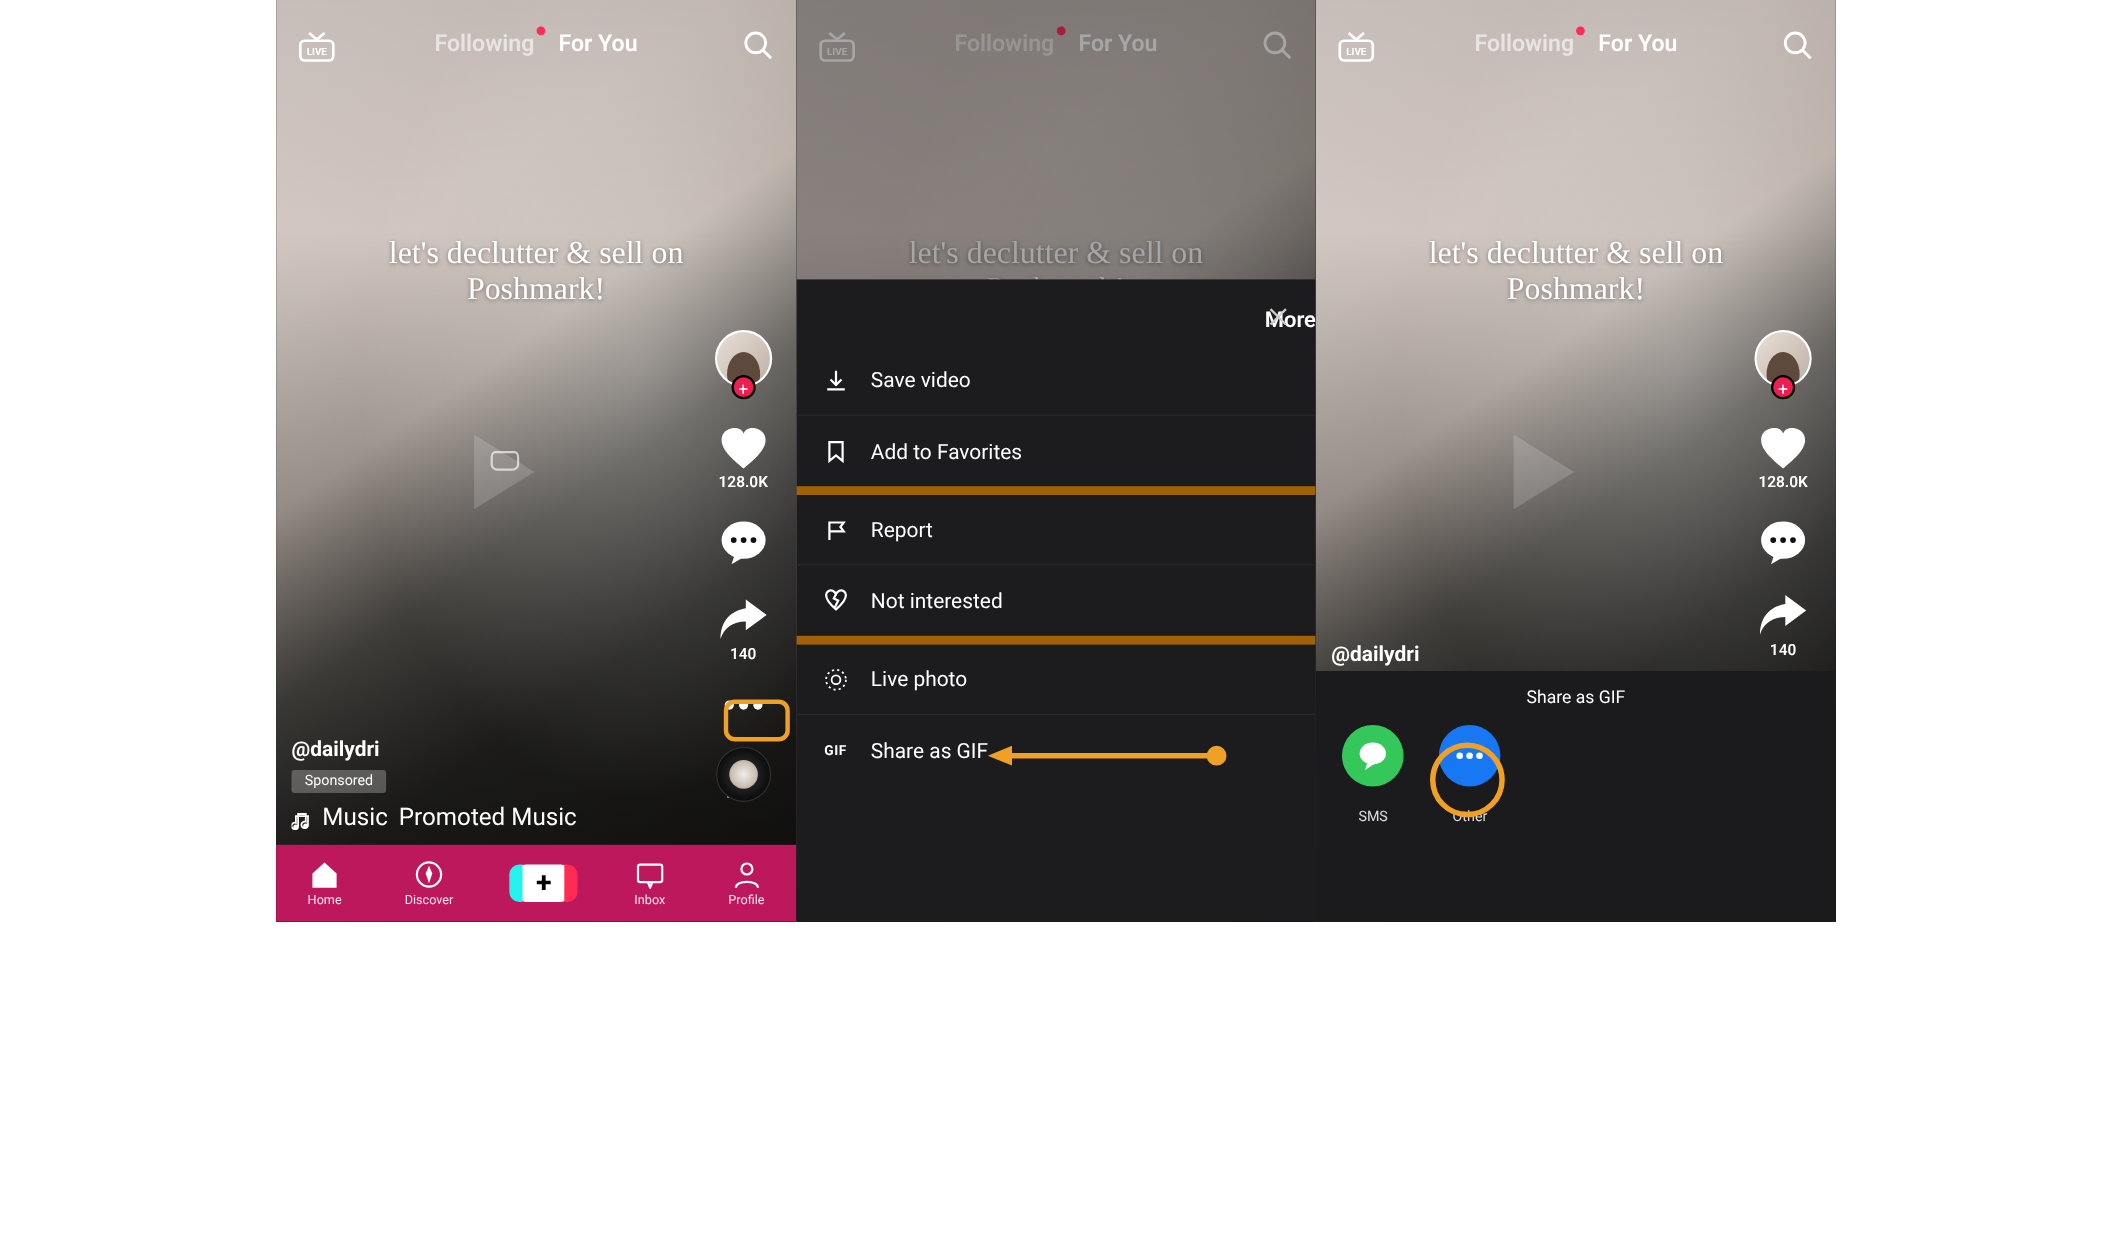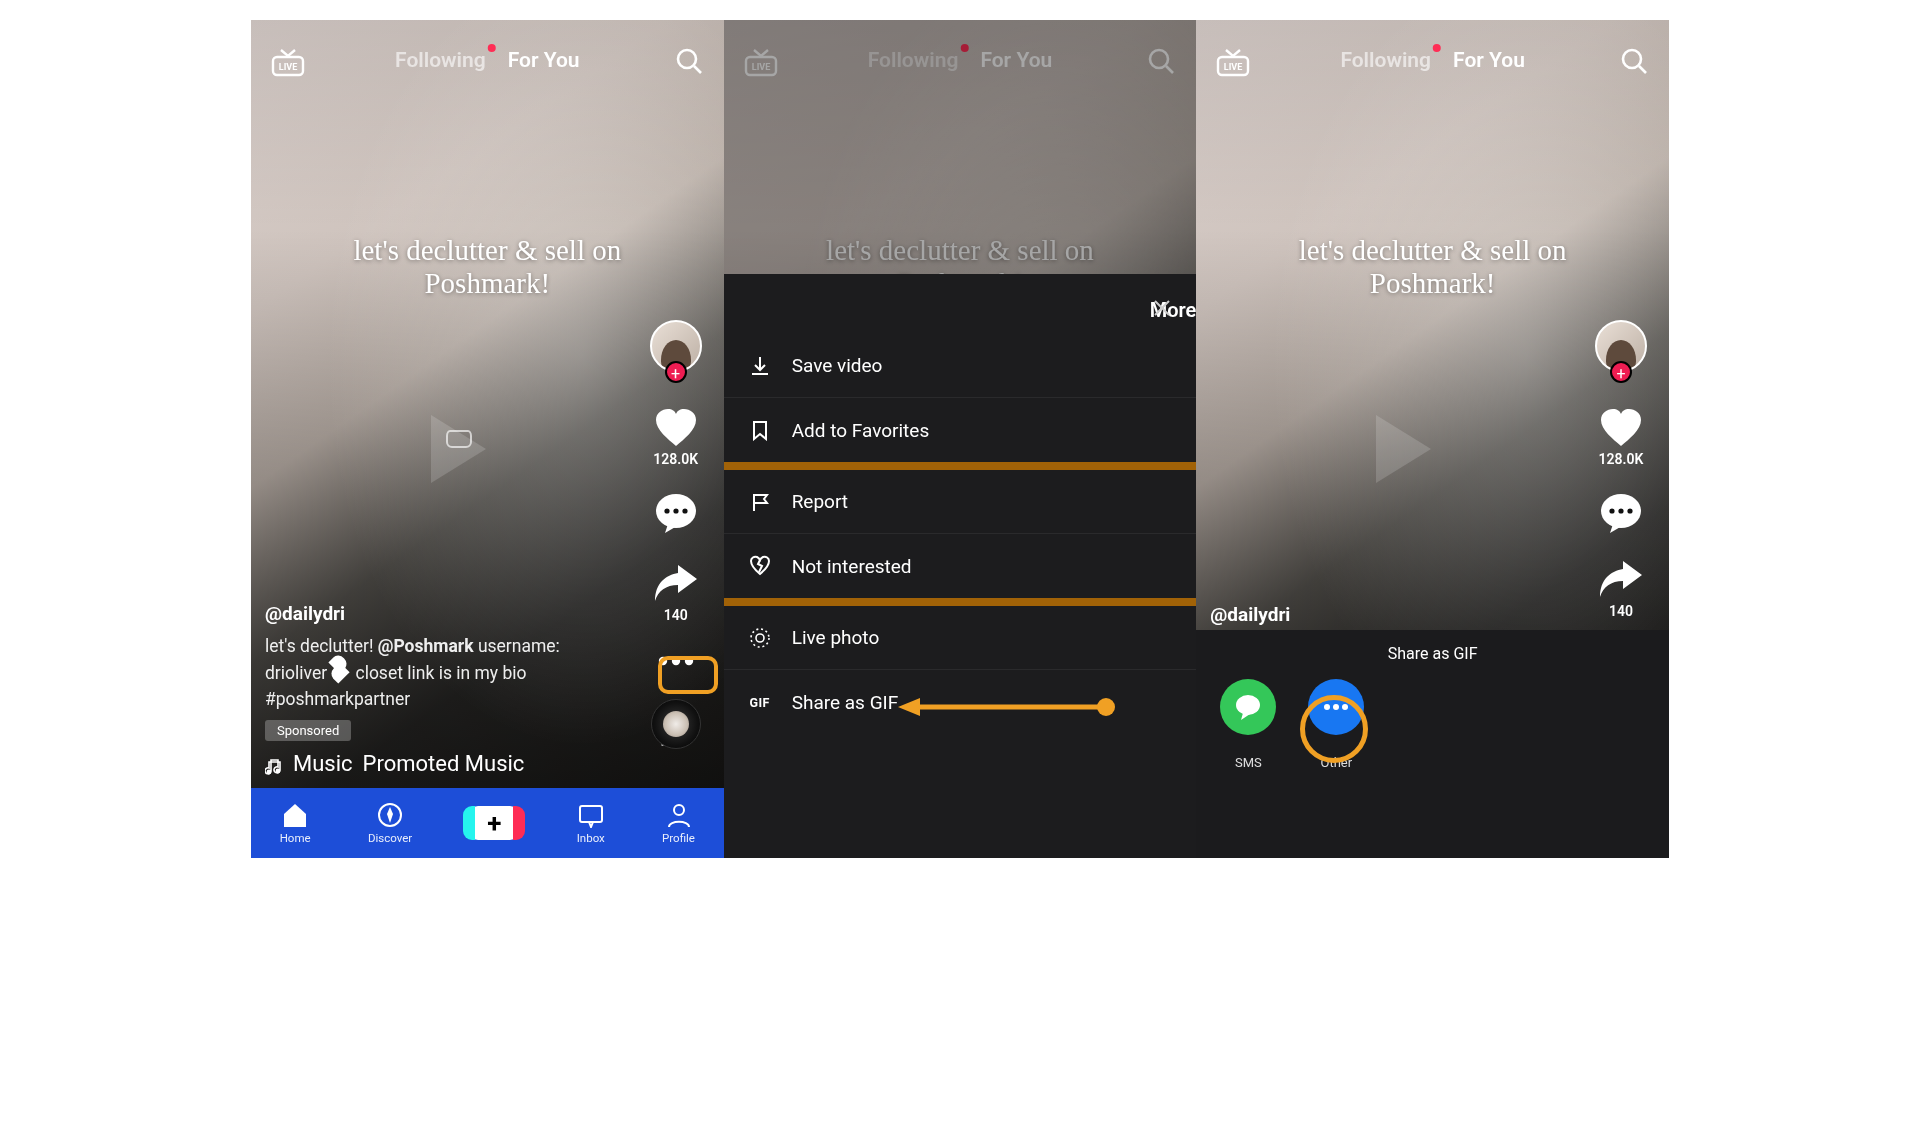--- a/index.html
+++ b/index.html
@@ -1,17 +1,17 @@
 <!DOCTYPE html>
 <html><head>
 <meta charset="utf-8">
 <style>
   *{box-sizing:border-box;margin:0;padding:0;font-family:-apple-system,BlinkMacSystemFont,"Segoe UI",Roboto,Helvetica,Arial,sans-serif;}
   body{background:#fff;display:flex;justify-content:center;}
-  .wrap{display:flex;width:1418px;height:900px;margin-top:20px;}
+  .wrap{display:flex;width:1418px;height:900px;}
   .phone{position:relative;width:472.67px;height:838px;overflow:hidden;background:#000;}
   
   .bg{position:absolute;inset:0;background:
        linear-gradient(145deg,#d8ceca 0%,#cfc4be 25%,#beb3ab 40%,#5d5a55 55%,#2f2e2c 70%,#1c1b19 100%);}
   .vignette{position:absolute;inset:0;background:radial-gradient(ellipse at 70% 40%,rgba(255,255,255,.25),transparent 55%),linear-gradient(180deg,rgba(0,0,0,.08) 0%,rgba(0,0,0,.0) 25%,rgba(0,0,0,.55) 100%);}
   
   .header{position:absolute;top:22px;left:0;right:0;height:50px;z-index:5;color:#fff;}
   .live-icon{position:absolute;left:20px;top:6px;width:34px;}
   .live-icon svg{width:34px;height:30px;}
   .tabs{position:absolute;left:50%;transform:translateX(-50%);top:6px;display:flex;gap:22px;font-size:21px;font-weight:600;}
@@ -42,21 +42,21 @@
   
   .meta{position:absolute;left:14px;bottom:82px;z-index:4;color:#fff;}
   .meta .handle{font-size:19px;font-weight:700;}
   .meta .desc{margin-top:8px;font-size:17.5px;line-height:1.5;max-width:340px;color:rgba(255,255,255,.92);}
   .heart-emoji{display:inline-block;width:16px;height:14px;background:#fff;border-radius:50% 50% 0 0;transform:rotate(-45deg);position:relative;margin:0 4px -1px;}
   .heart-emoji::after{content:"";position:absolute;width:16px;height:14px;background:#fff;border-radius:50% 50% 0 0;transform:rotate(90deg);left:7px;top:-7px;}
   .sponsored{display:inline-block;margin-top:8px;background:rgba(255,255,255,.26);color:#fff;font-size:13px;padding:3px 12px;border-radius:3px;}
   .music-row{margin-top:10px;display:flex;align-items:flex-end;gap:10px;font-size:22px;}
   .music-row svg{width:18px;height:18px;}
   
-  .tabbar{position:absolute;left:0;right:0;bottom:0;height:70px;background:#1d4ed8;display:flex;align-items:center;justify-content:space-around;color:#fff;z-index:6;}
+  .tabbar{position:absolute;left:0;right:0;bottom:0;height:70px;background:#be185d;display:flex;align-items:center;justify-content:space-around;color:#fff;z-index:6;}
   .tbi{display:flex;flex-direction:column;align-items:center;gap:3px;font-size:11.5px;color:rgba(255,255,255,.9);}
   .tbi svg{width:28px;height:26px;}
   .create-btn{width:50px;height:34px;border-radius:9px;background:#fff;position:relative;display:flex;align-items:center;justify-content:center;}
   .create-btn::before{content:"";position:absolute;left:-6px;top:0;bottom:0;width:12px;background:#25f4ee;border-radius:9px 0 0 9px;}
   .create-btn::after{content:"";position:absolute;right:-6px;top:0;bottom:0;width:12px;background:#fe2c55;border-radius:0 9px 9px 0;}
   .create-btn span{position:relative;font-size:26px;font-weight:700;color:#000;z-index:1;}
   
   .anno-box{position:absolute;border:4px solid #f0a024;border-radius:10px;pointer-events:none;z-index:7;}
   .anno-circle{position:absolute;border:5px solid #f0a024;border-radius:50%;pointer-events:none;z-index:31;}
   
@@ -154,24 +154,20 @@
               <circle cx="34" cy="10" r="4.2" fill="#fff"></circle>
             </svg></div>
     </div>
 
     <div class="disc"></div>
   </div>
   <div class="notes">♪</div>
 
   <div class="meta">
     <div class="handle">@dailydri</div>
-    <div class="desc">
-      <span>let's declutter! </span><b>@Poshmark</b><span> username: drioliver</span><span class="heart-emoji"></span><span> closet link is in my bio </span><br>
-      <span>#poshmarkpartner</span>
-    </div>
     <span class="sponsored">Sponsored</span>
     <div class="music-row">
       <svg viewBox="0 0 18 18" fill="#fff">
             <path d="M6 2 V13 A3 3 0 1 1 4 10 V4 H15 V12 A3 3 0 1 1 13 9 V2 Z" fill="none" stroke="#fff" stroke-width="1.6"></path>
             <circle cx="4" cy="14" r="2.4"></circle>
             <circle cx="13" cy="13" r="2.4"></circle>
           </svg>
       <span>Music</span>
       <span>Promoted Music</span>
     </div>

